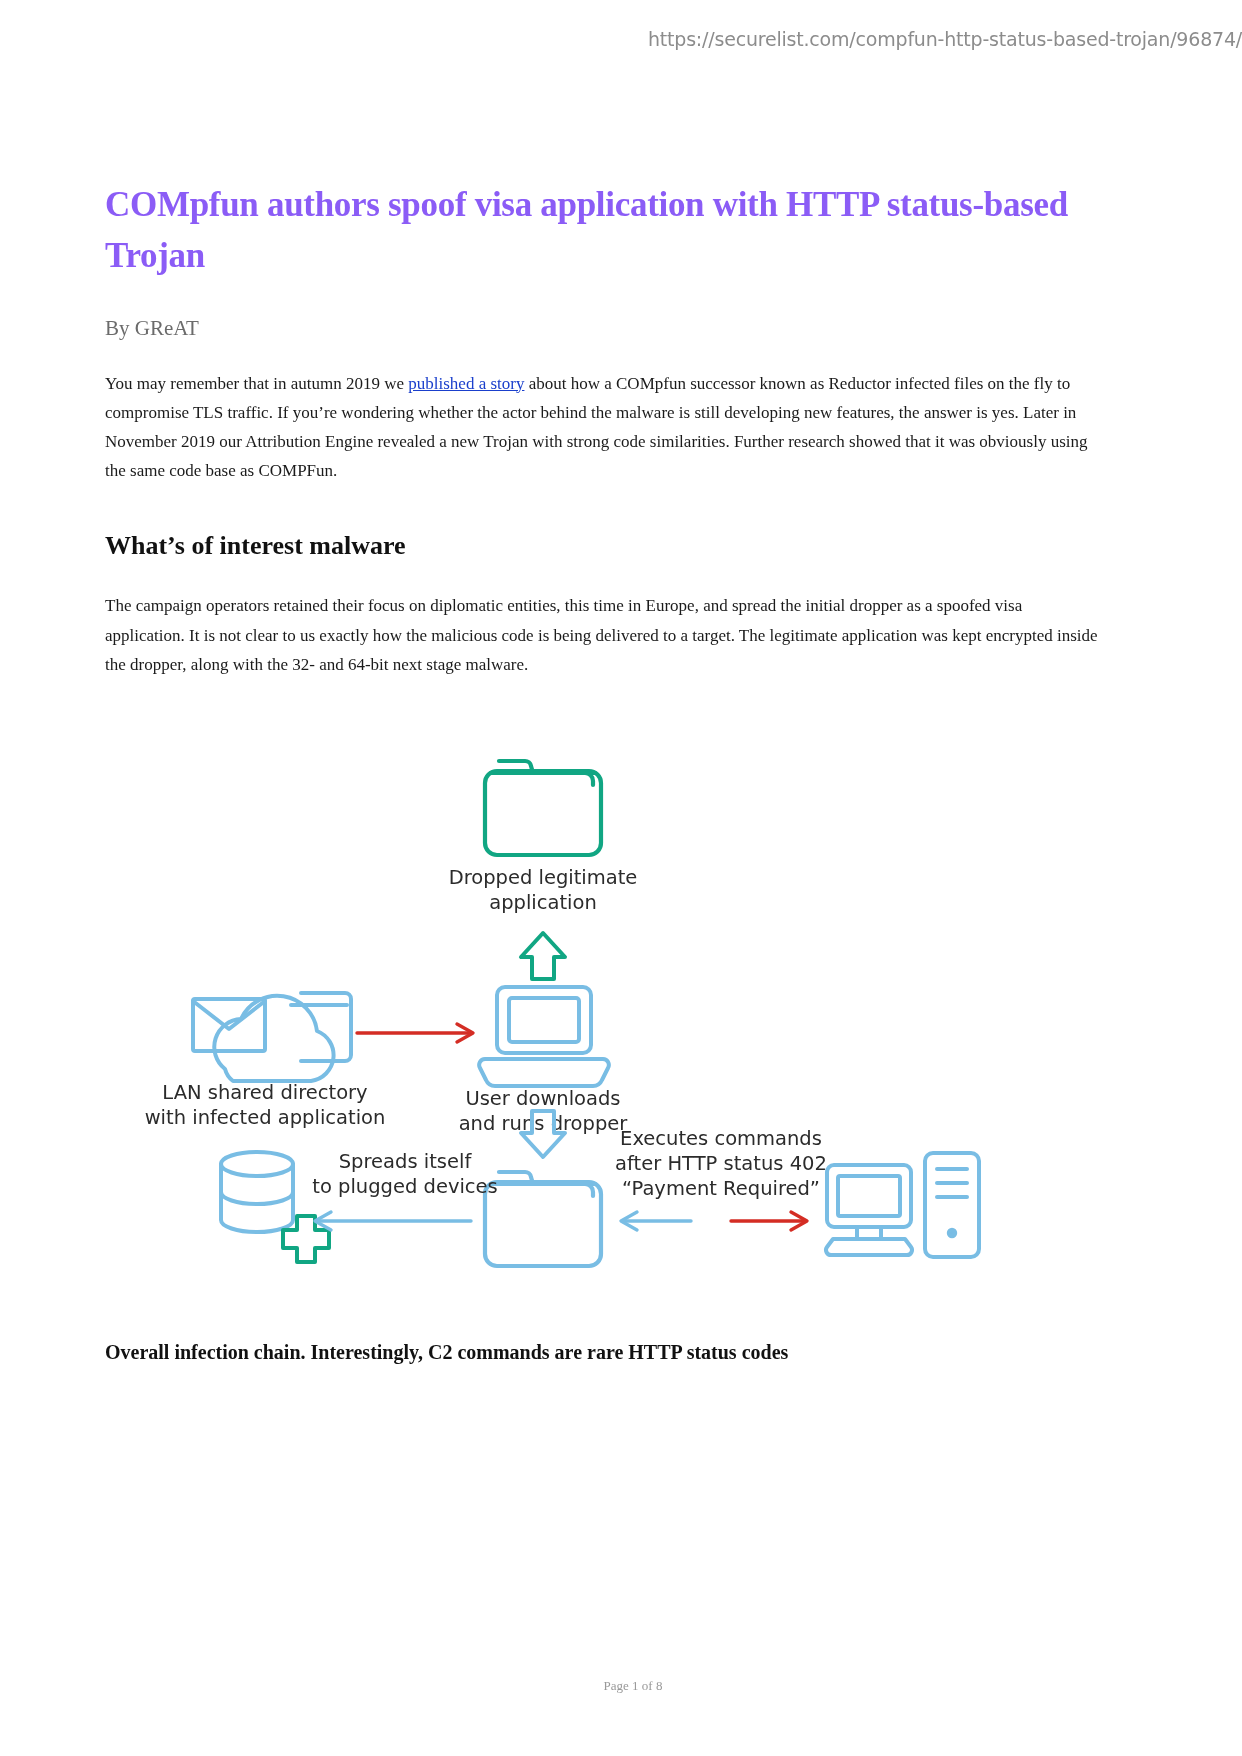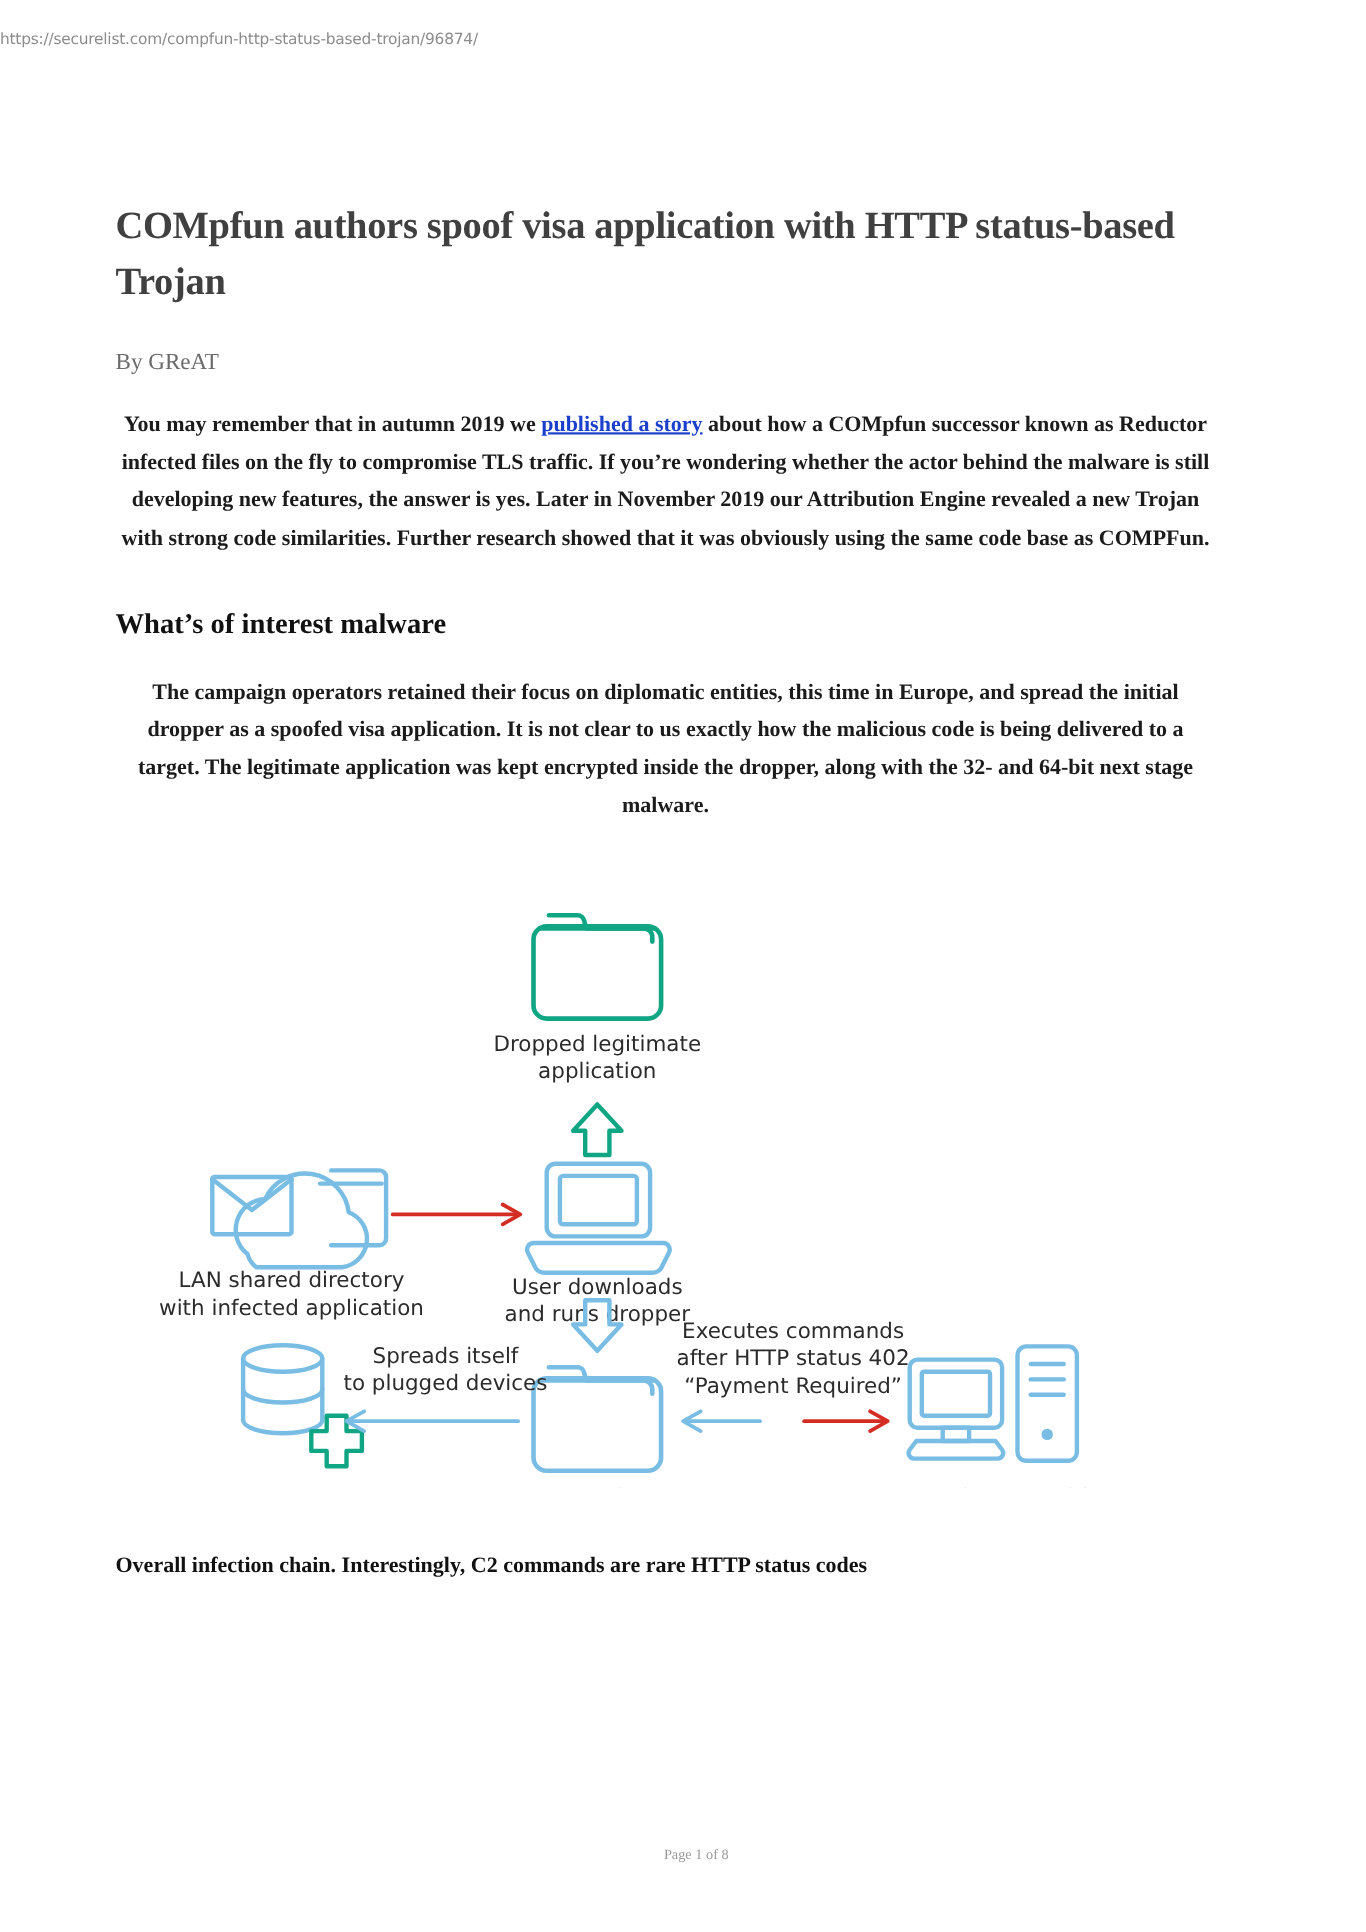--- a/index.html
+++ b/index.html
@@ -12,63 +12,62 @@
     color: #1a1a1a;
     position: relative;
     overflow: hidden;
   }
 
   .page-url {
     position: absolute;
     top: 28px;
     left: 0;
     width: 1242px;
-    text-align: left;
+    text-align: right;
     font-family: "DejaVu Sans", sans-serif;
-    font-size: 14px;
+    font-size: 19px;
     color: #8c8c8c;
     letter-spacing: -0.2px;
   }
 
   .content {
     position: absolute;
     left: 105px;
     top: 180px;
     width: 1000px;
   }
 
   .article-title {
     font-family: "Liberation Serif", serif;
     font-size: 35px;
     font-weight: bold;
     line-height: 1.45;
-    color: #404040;
+    color: #8b5cf6;
     margin: 0 0 34px 0;
     letter-spacing: -0.3px;
   }
 
   .byline {
     font-size: 21px;
     color: #6b6b6b;
     margin: 0 0 28px 0;
   }
 
   .archive-meta {
     font-size: 17px;
     color: #8a8a8a;
     margin: 0 0 36px 0;
   }
 
   p.body-text {
-    font-size: 20px;
+    font-size: 17px;
     line-height: 1.72;
     color: #1b1b1b;
     margin: 0 0 30px 0;
-    text-align: center;
-    font-weight: bold;
+    text-align: left;
   }
 
   a.inline-link {
     color: #1a3fcc;
     text-decoration: underline;
   }
 
   h2.section-heading {
     font-family: "Liberation Serif", serif;
     font-size: 26px;

